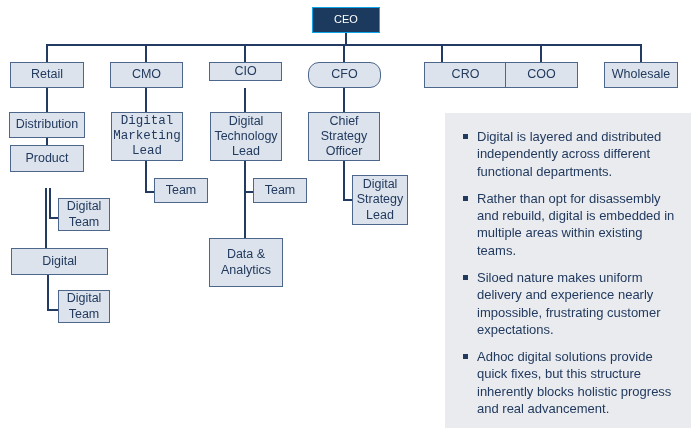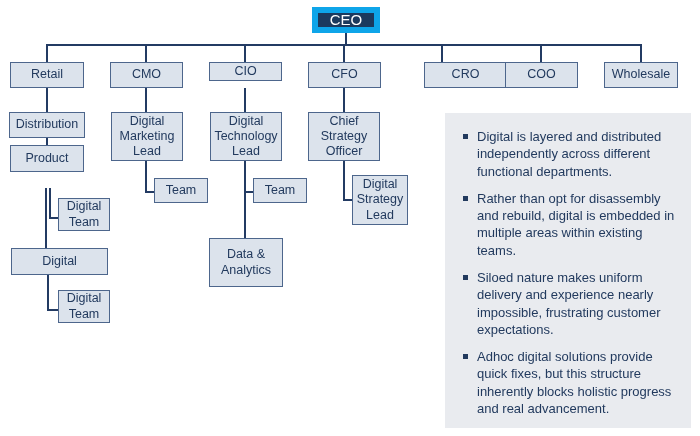--- a/index.html
+++ b/index.html
@@ -21,23 +21,23 @@
     box-sizing: border-box;
     background: #dce3ec;
     border: 1px solid #4d668c;
     color: #223a5e;
     font-size: 12.5px;
     line-height: 1.22;
     padding: 2px 3px;
   }
   .node.root {
     background: #1b3a5e;
-    border: 6px solid #0ea5e9;
+    border: 1px solid #0ea5e9;
     color: #ffffff;
-    font-size: 15px;
+    font-size: 11px;
   }
   .panel {
     position: absolute;
     left: 445px;
     top: 113px;
     width: 246px;
     height: 315px;
     box-sizing: border-box;
     background: #e9ebef;
     padding: 15px 16px 12px 14px;
@@ -96,32 +96,32 @@
       <path d="M344 88 V112"></path>
       <path d="M344 161 V200 H352"></path>
     </g>
   </svg>
 
   <div class="node root" style="left:312px; top:7px; width:68px; height:26px;">CEO</div>
 
   <div class="node" style="left:10px; top:62px; width:74px; height:26px;">Retail</div>
   <div class="node" style="left:110px; top:62px; width:73px; height:26px;">CMO</div>
   <div class="node" style="left:209px; top:62px; width:73px; height:19px;">CIO</div>
-  <div class="node" style="left:308px; top:62px; width:73px; height:26px;">CFO</div>
+  <div class="node" style="left:308px; top:62px; width:73px; height:26px;border-radius:11px;">CFO</div>
   <div class="node" style="left:424px; top:62px; width:83px; height:26px;">CRO</div>
   <div class="node" style="left:505px; top:62px; width:73px; height:26px;">COO</div>
   <div class="node" style="left:604px; top:62px; width:74px; height:26px;">Wholesale</div>
 
   <div class="node" style="left:9px; top:112px; width:76px; height:26px;">Distribution</div>
   <div class="node" style="left:10px; top:145px; width:74px; height:27px;">Product</div>
   <div class="node" style="left:58px; top:198px; width:52px; height:33px;">Digital Team</div>
   <div class="node" style="left:11px; top:248px; width:97px; height:27px;">Digital</div>
   <div class="node" style="left:58px; top:290px; width:52px; height:33px;">Digital Team</div>
 
-  <div class="node" style="left:111px; top:112px; width:72px; height:49px;">Digital Marketing Lead</div>
+  <div class="node" style="left:111px; top:112px; width:72px; height:49px;font-family:Liberation Mono, monospace;">Digital Marketing Lead</div>
   <div class="node" style="left:154px; top:178px; width:54px; height:25px;">Team</div>
 
   <div class="node" style="left:210px; top:112px; width:72px; height:49px;">Digital Technology Lead</div>
   <div class="node" style="left:253px; top:178px; width:54px; height:25px;">Team</div>
   <div class="node" style="left:209px; top:238px; width:74px; height:49px;">Data &amp; Analytics</div>
 
   <div class="node" style="left:308px; top:112px; width:72px; height:49px;">Chief Strategy Officer</div>
   <div class="node" style="left:352px; top:175px; width:56px; height:50px;">Digital Strategy Lead</div>
 
   <div class="panel">

